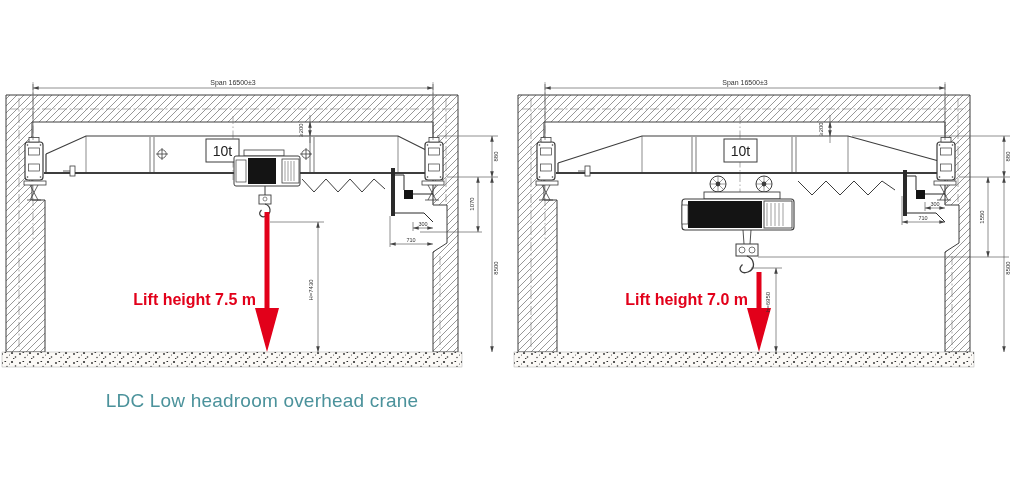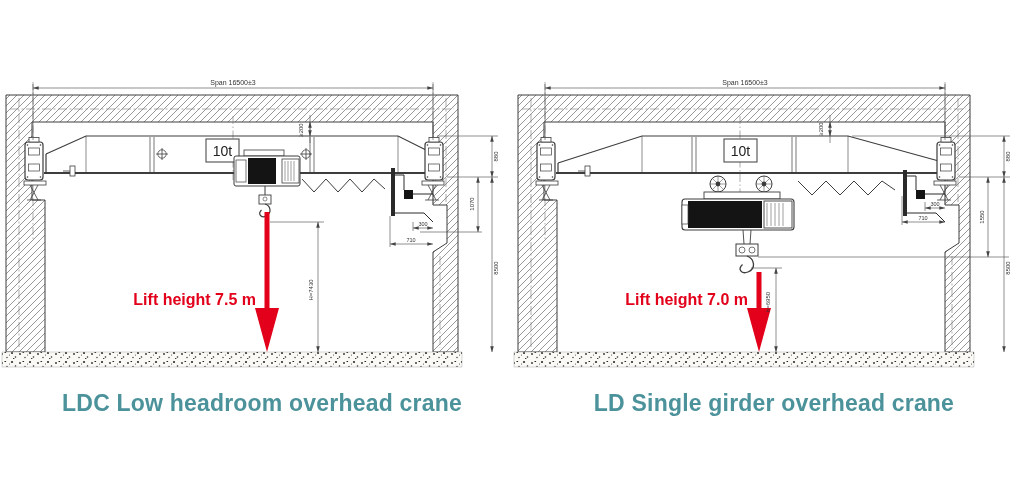--- a/index.html
+++ b/index.html
@@ -4,22 +4,22 @@
 <style>
   html,body{margin:0;padding:0;background:#ffffff;}
   body{width:1024px;height:482px;font-family:"Liberation Sans",sans-serif;}
   .canvas{width:1024px;height:482px;display:flex;background:#fff;overflow:hidden;align-items:flex-end;}
   .panel{width:512px;height:482px;position:relative;}
   .panel svg{display:block;}
   svg text{font-family:"Liberation Sans",sans-serif;}
   .caption{
     margin-top:10px;
     text-align:center;
-    font-size:23px;
-    font-weight:700;
+    font-size:19px;
+    font-weight:400;
     color:#4b929b;
     letter-spacing:0.2px;
     padding-left:12px;
   }
 </style>
 </head>
 <body>
 
 <div class="canvas">
 
@@ -302,16 +302,15 @@
 
         <path d="M390,196 V225"></path>
         <line x1="390" y1="222" x2="433" y2="222" marker-start="url(#dimAR)" marker-end="url(#dimAR)"></line>
         <text x="411" y="219.5" text-anchor="middle" font-size="5.5" fill="#333" stroke="none">710</text>
 
         <path d="M239,268 H270"></path>
         <line x1="264" y1="268" x2="264" y2="352" marker-start="url(#dimAR)" marker-end="url(#dimAR)"></line>
         <text transform="rotate(-90 258 302)" x="258" y="302" text-anchor="middle" font-size="6" fill="#333" stroke="none">h=6950</text>
       </g>
     </svg>
-    <div class="caption">LD Single girder overhead crane</div>
   </section>
 
 </div>
 
 </body></html>

